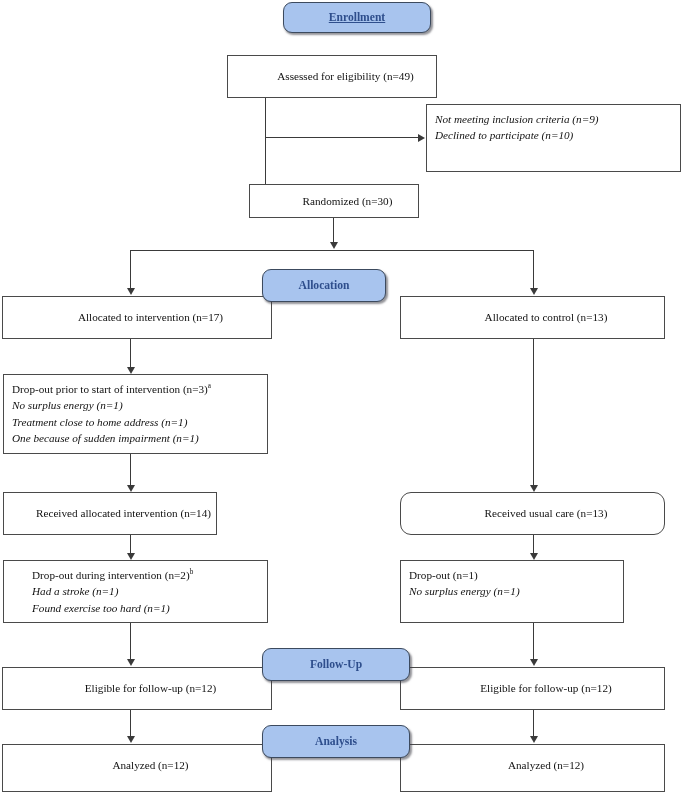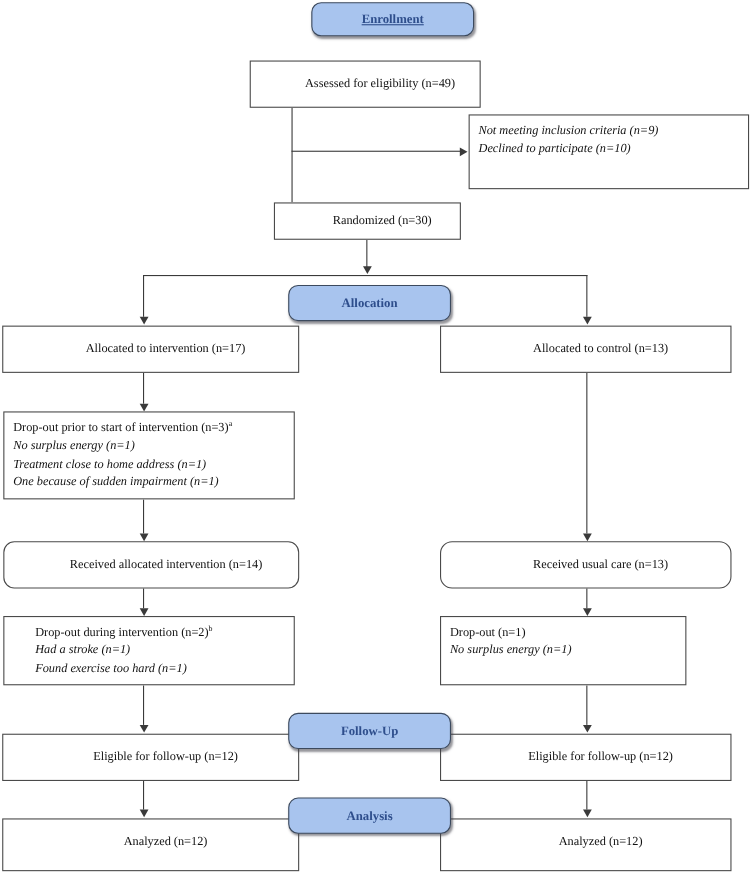--- a/index.html
+++ b/index.html
@@ -120,21 +120,21 @@
 
   <div class="vline" style="left:333px; top:218px; height:25px;"></div>
   <div class="arrow-down" style="left:329.5px; top:242px;"></div>
 
   <div class="hline" style="left:130px; top:250px; width:404px;"></div>
   <div class="vline" style="left:130px; top:250px; height:38px;"></div>
   <div class="arrow-down" style="left:126.5px; top:288px;"></div>
   <div class="vline" style="left:533px; top:250px; height:38px;"></div>
   <div class="arrow-down" style="left:529.5px; top:288px;"></div>
 
-  <div class="banner" style="left:262px; top:259px; width:148px; height:33px;text-align:center;">Allocation</div>
+  <div class="banner" style="left:262px; top:269px; width:124px; height:33px;text-align:center;">Allocation</div>
 
   <div class="node center" style="left:2px; top:296px; width:270px; height:43px;">
     <span class="line">Allocated to intervention (n=17)</span>
   </div>
 
   <div class="node center" style="left:400px; top:296px; width:265px; height:43px;">
     <span class="line">Allocated to control (n=13)</span>
   </div>
 
   <div class="vline" style="left:130px; top:339px; height:28px;"></div>
@@ -146,21 +146,21 @@
   <div class="node left-align" style="left:3px; top:374px; width:265px; height:80px;">
     <span class="line"><span>Drop-out prior to start of intervention (n=3)</span><sup>a</sup></span>
     <span class="line italic">No surplus energy (n=1)</span>
     <span class="line italic">Treatment close to home address (n=1)</span>
     <span class="line italic">One because of sudden impairment (n=1)</span>
   </div>
 
   <div class="vline" style="left:130px; top:454px; height:31px;"></div>
   <div class="arrow-down" style="left:126.5px; top:485px;"></div>
 
-  <div class="node center" style="left:3px; top:492px; width:269px; height:43px;border-radius:10px;">
+  <div class="node center" style="left:3px; top:492px; width:214px; height:43px;">
     <span class="line">Received allocated intervention (n=14)</span>
   </div>
 
   <div class="node center" style="left:400px; top:492px; width:265px; height:43px;border-radius:11px;">
     <span class="line">Received usual care (n=13)</span>
   </div>
 
   <div class="vline" style="left:130px; top:535px; height:18px;"></div>
   <div class="arrow-down" style="left:126.5px; top:553px;"></div>
 

